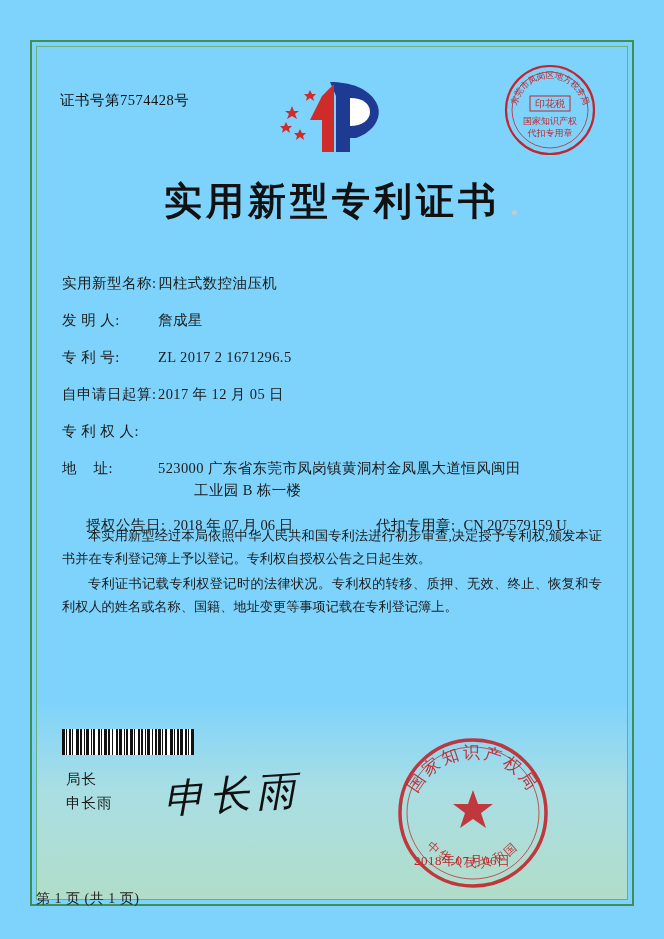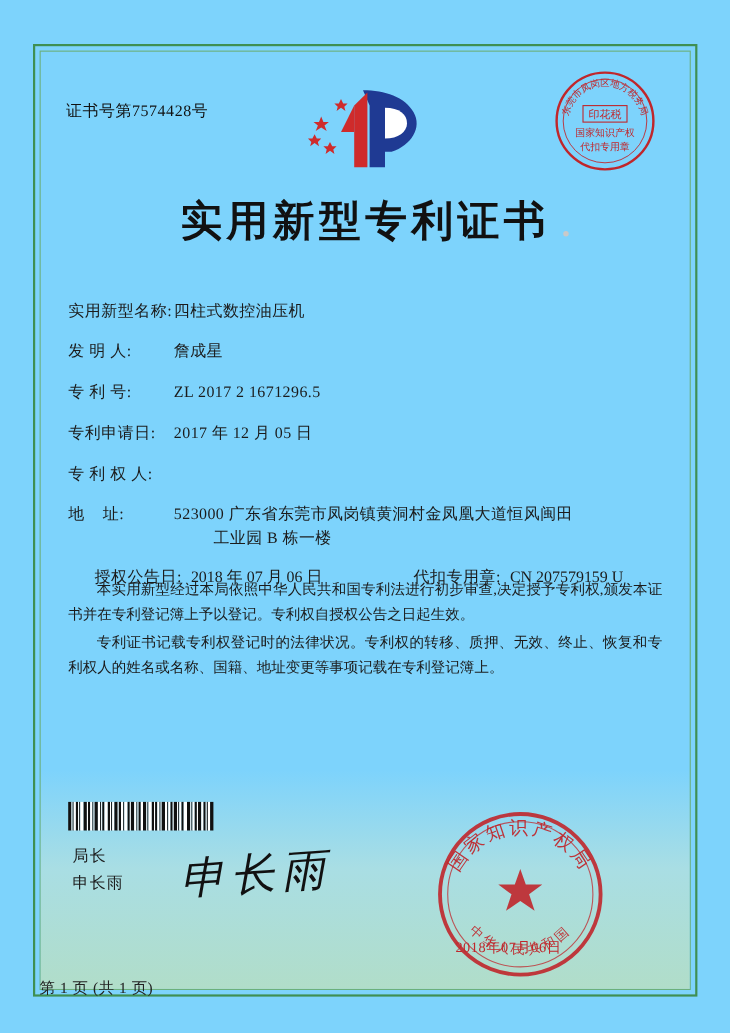--- a/index.html
+++ b/index.html
@@ -278,21 +278,21 @@
         <span class="lbl">发 明 人:</span>
         <span class="val">詹成星</span>
       </div>
 
       <div class="row">
         <span class="lbl">专 利 号:</span>
         <span class="val">ZL 2017 2 1671296.5</span>
       </div>
 
       <div class="row">
-        <span class="lbl">专利申请日:</span>
+        <span class="lbl">自申请日起算:</span>
         <span class="val">2017 年 12 月 05 日</span>
       </div>
 
       <div class="row">
         <span class="lbl">专 利 权 人:</span>
       </div>
 
       <div class="row">
         <span class="lbl">地    址:</span>
         <span class="val">

